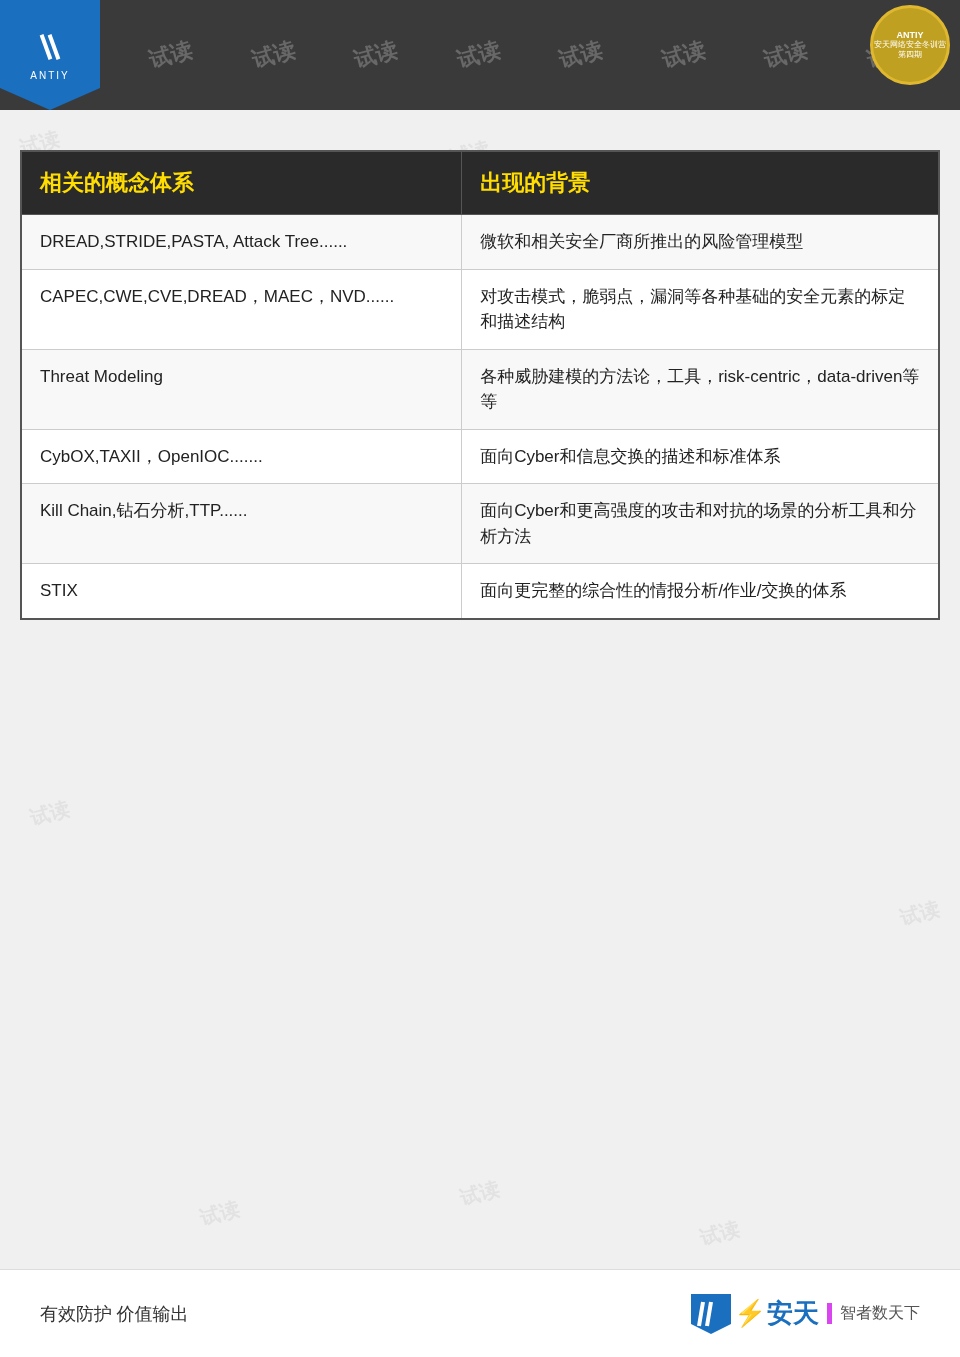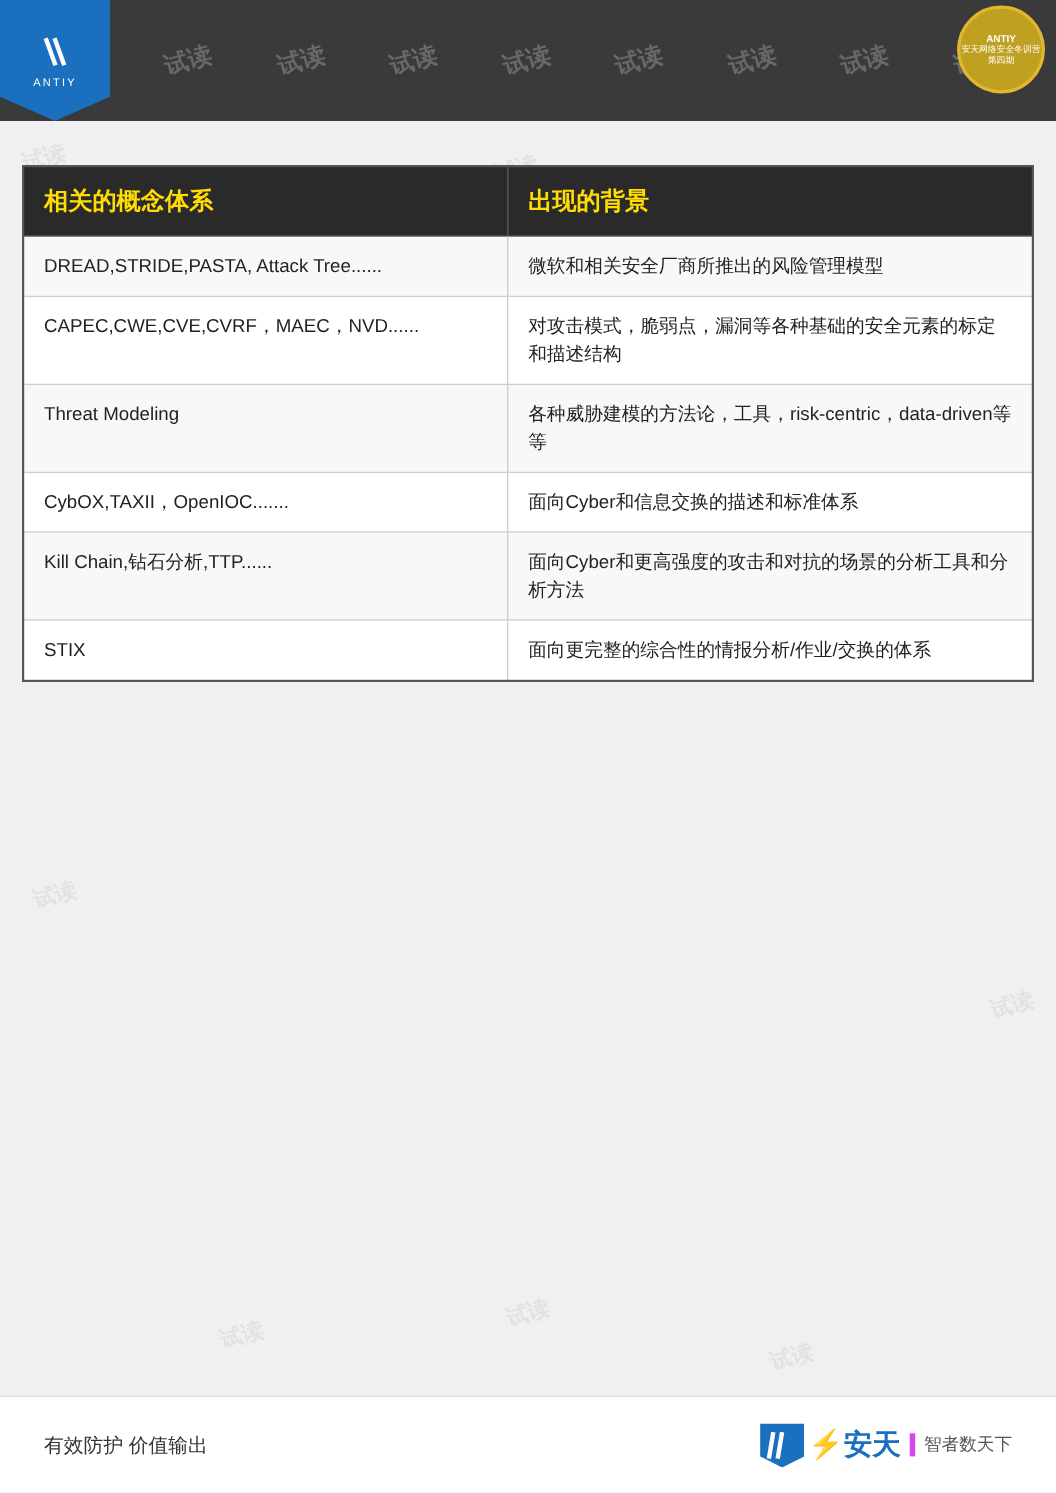--- a/index.html
+++ b/index.html
@@ -164,20 +164,21 @@
       bottom: 0;
       left: 0;
       width: 100%;
       height: 88px;
       background: white;
       display: flex;
       align-items: center;
       justify-content: space-between;
       padding: 0 40px;
       border-top: 1px solid #ddd;
+      font-family: Liberation Serif, serif;
     }
 
     .footer-slogan {
       font-size: 18px;
       color: #333;
       font-weight: 500;
     }
 
     .footer-logo {
       display: flex;
@@ -258,21 +259,21 @@
         <td class="col-left">相关的概念体系</td>
         <td>出现的背景</td>
       </tr>
     </thead>
     <tbody id="table-body">
         <tr class="data-row">
           <td class="col-left">DREAD,STRIDE,PASTA, Attack Tree......</td>
           <td>微软和相关安全厂商所推出的风险管理模型</td>
         </tr>
         <tr class="data-row">
-          <td class="col-left">CAPEC,CWE,CVE,CVRF，MAEC，NVD......</td>
+          <td class="col-left">CAPEC,CWE,CVE,DREAD，MAEC，NVD......</td>
           <td>对攻击模式，脆弱点，漏洞等各种基础的安全元素的标定和描述结构</td>
         </tr>
         <tr class="data-row">
           <td class="col-left">Threat Modeling</td>
           <td>各种威胁建模的方法论，工具，risk-centric，data-driven等等</td>
         </tr>
         <tr class="data-row">
           <td class="col-left">CybOX,TAXII，OpenIOC.......</td>
           <td>面向Cyber和信息交换的描述和标准体系</td>
         </tr>

